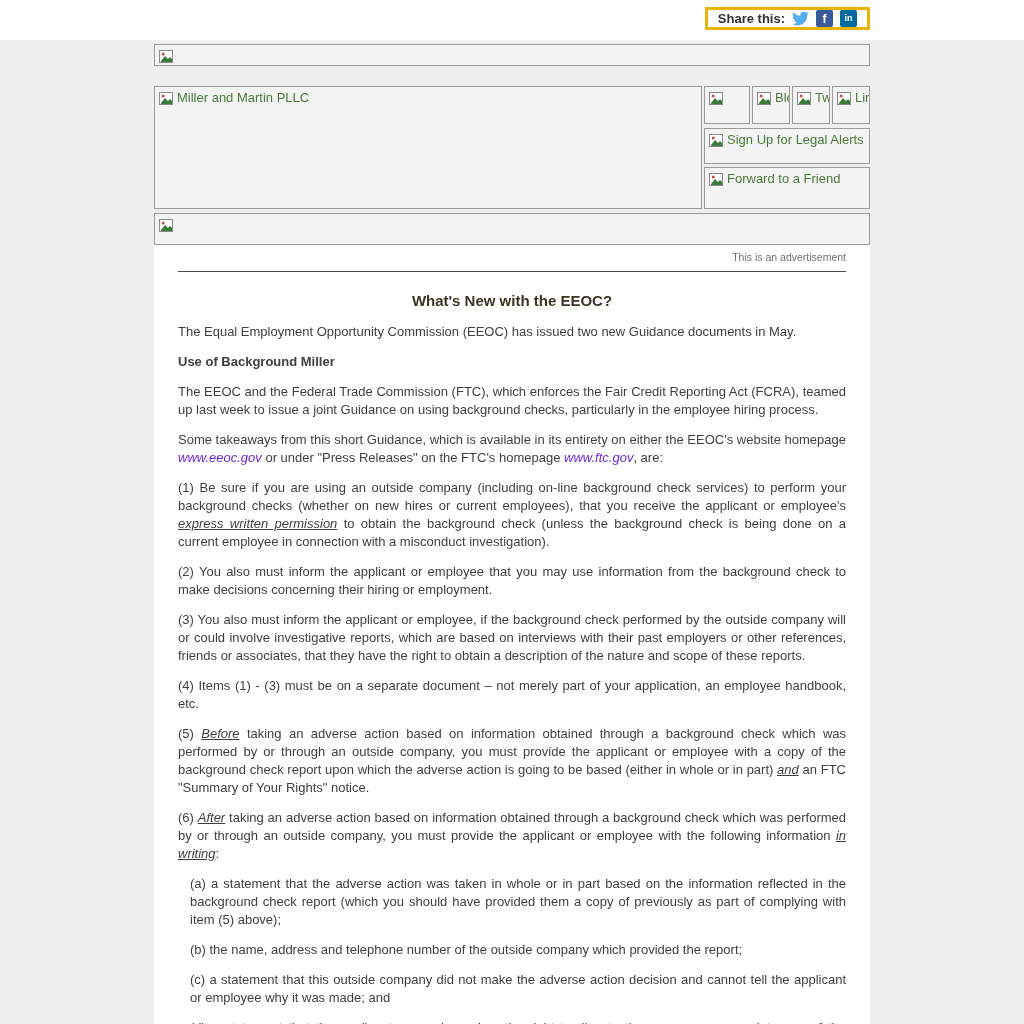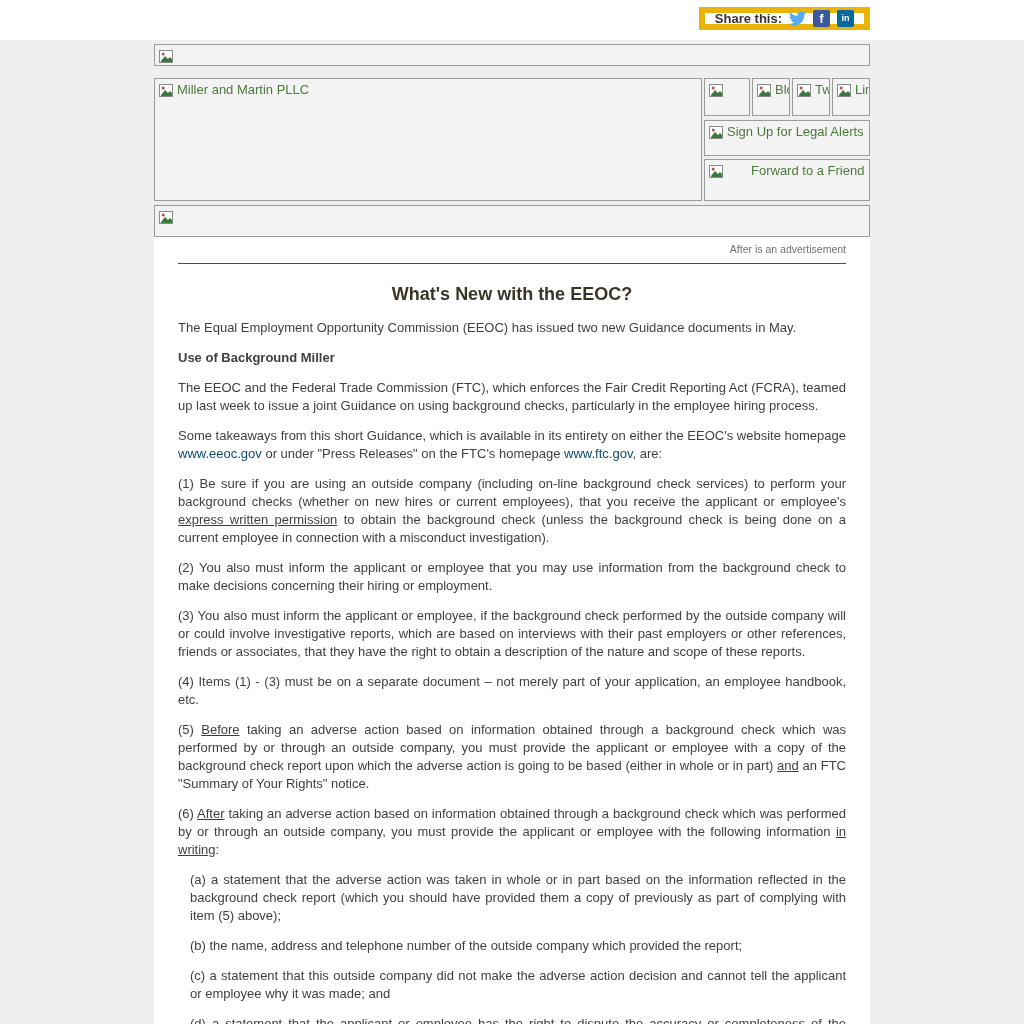--- a/index.html
+++ b/index.html
@@ -4,52 +4,52 @@
 <style>
   * { box-sizing: border-box; }
   body {
     margin: 0;
     background: #efefef;
     font-family: "Liberation Sans", sans-serif;
     min-height: 1024px;
   }
   .topbar { background: #ffffff; height: 40px; }
   .topbar-inner { width: 716px; margin: 0 auto; display: flex; justify-content: flex-end; padding-top: 7px; }
-  .share-widget { display: flex; align-items: center; gap: 7px; background: #fff; border: 6px solid #eab308; padding: 3px 10px; height: 23px; }
+  .share-widget { display: flex; align-items: center; gap: 7px; background: #fff; border: 3px solid #eab308; padding: 3px 10px; height: 23px; }
   .share-label { font-weight: bold; font-size: 13px; color: #333; }
   .sicon { width: 17px; height: 17px; display: inline-flex; align-items: center; justify-content: center; cursor: pointer; flex: 0 0 auto; }
   .fb { background: #3b5998; border-radius: 2px; color: #fff; font-weight: bold; font-size: 12px; line-height: 1; }
   .li { background: #0369a1; border-radius: 2px; color: #fff; font-weight: bold; font-size: 9px; line-height: 1; }
 
   .email { width: 716px; margin: 0 auto; }
   .img-broken { border: 1px solid #9b9b9b; background: #f3f3f3; display: flex; align-items: flex-start; padding: 3px; overflow: hidden; text-decoration: none; }
   .bi-icon { flex: 0 0 auto; margin: 1px 4px 0 1px; }
   .bi-alt { color: #4a7a3a; font-size: 13px; line-height: 15px; white-space: nowrap; }
 
   .bar1 { height: 22px; margin-top: 4px; }
-  .header-row { display: flex; margin-top: 12px; gap: 2px; }
+  .header-row { display: flex; margin-top: 20px; gap: 2px; }
   .logo-box { flex: 1; height: 123px; }
   .right-col { width: 166px; display: flex; flex-direction: column; }
   .icons-row { display: flex; gap: 2px; height: 38px; }
   .nav-box { height: 38px; }
   .n1 { width: 46px; }
   .n2, .n3, .n4 { width: 38px; }
   .signup-box { height: 36px; margin-top: 4px; }
-  .forward-box { height: 42px; margin-top: 3px; gap: 24px; }
+  .forward-box { height: 42px; margin-top: 3px; }
   .bar2 { height: 32px; margin-top: 4px; }
 
   .white { background: #ffffff; padding: 4px 24px 30px; }
   .advert { text-align: right; font-size: 10.5px; color: #707070; margin: 2px 0 8px; }
   hr.rule { border: 0; border-top: 1px solid #4d4d4d; margin: 6px 0 0; }
-  .title { text-align: center; font-size: 18px; font-weight: bold; color: #3a3424; margin: 20px 0 14px; }
+  .title { text-align: center; font-size: 15px; font-weight: bold; color: #3a3424; margin: 20px 0 14px; }
   p { font-size: 13px; line-height: 18px; color: #3f3f3f; text-align: justify; margin: 0 0 12px; }
   p.bold { font-weight: bold; }
   p.sub { margin-left: 12px; }
-  .u { text-decoration: underline; }
-  .glink { color: #0c4a6e; text-decoration: none; cursor: pointer; }
+  .u { text-decoration: underline; font-style: italic; }
+  .glink { color: #6d28d9; text-decoration: none; cursor: pointer; font-style: italic; }
 </style>
 </head>
 <body>
 
 <div class="topbar">
   <div class="topbar-inner">
     <div class="share-widget">
       <span class="share-label">Share this:</span>
       <span class="sicon">
         <svg width="17" height="17" viewBox="0 0 24 24">
@@ -159,21 +159,21 @@
     <span class="bi-icon">
       <svg width="14" height="13" viewBox="0 0 14 13">
           <rect x="0.5" y="0.5" width="13" height="12" fill="#ffffff" stroke="#8a8a8a"></rect>
           <circle cx="4.2" cy="4" r="1.5" fill="#cc4444"></circle>
           <path d="M2 11 L6 6 L9 9 L11 7 L13 9 V12 H2 Z" fill="#3a7a3a"></path>
         </svg>
     </span>
   </div>
 
   <div class="white">
-    <div class="advert">After is an advertisement</div>
+    <div class="advert">This is an advertisement</div>
     <hr class="rule">
     <h1 class="title">What's New with the EEOC?</h1>
 
     <p>The Equal Employment Opportunity Commission (EEOC) has issued two new Guidance documents in May.</p>
 
     <p class="bold">Use of Background Miller</p>
 
     <p>The EEOC and the Federal Trade Commission (FTC), which enforces the Fair Credit Reporting Act (FCRA), teamed up last week to issue a joint Guidance on using background checks, particularly in the employee hiring process.</p>
 
     <p><span>Some takeaways from this short Guidance, which is available in its entirety on either the EEOC's website homepage </span><a class="glink">www.eeoc.gov</a><span> or under "Press Releases" on the FTC's homepage </span><a class="glink">www.ftc.gov</a><span>, are:</span></p>

